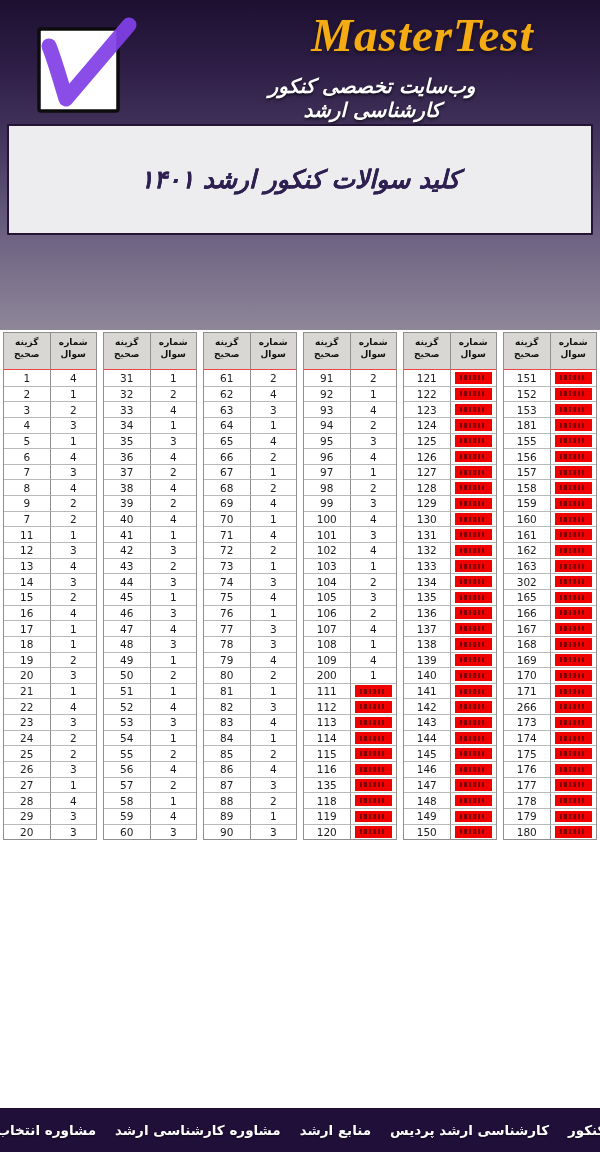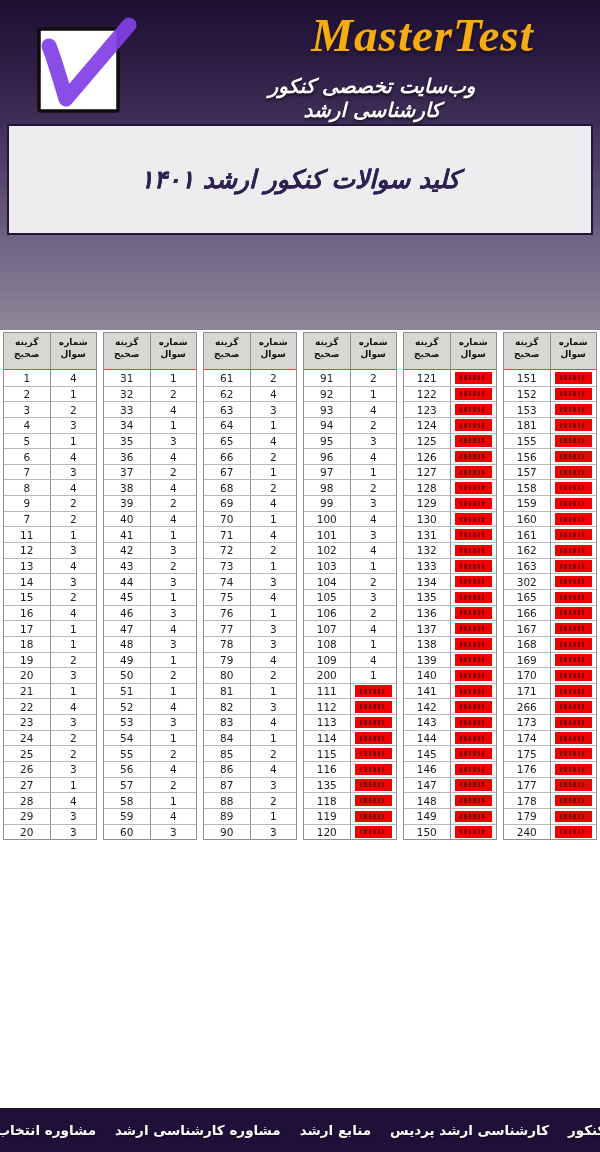--- a/index.html
+++ b/index.html
@@ -1140,21 +1140,21 @@
         </div>
         <div class="drow">
           <div class="dcell qcol">179</div>
           <div class="dcell acol">
             <div class="censored">
               <div class="marks"></div>
             </div>
           </div>
         </div>
         <div class="drow">
-          <div class="dcell qcol">240</div>
+          <div class="dcell qcol">180</div>
           <div class="dcell acol">
             <div class="censored">
               <div class="marks"></div>
             </div>
           </div>
         </div>
       </div>
     </div>
 </div>
 

